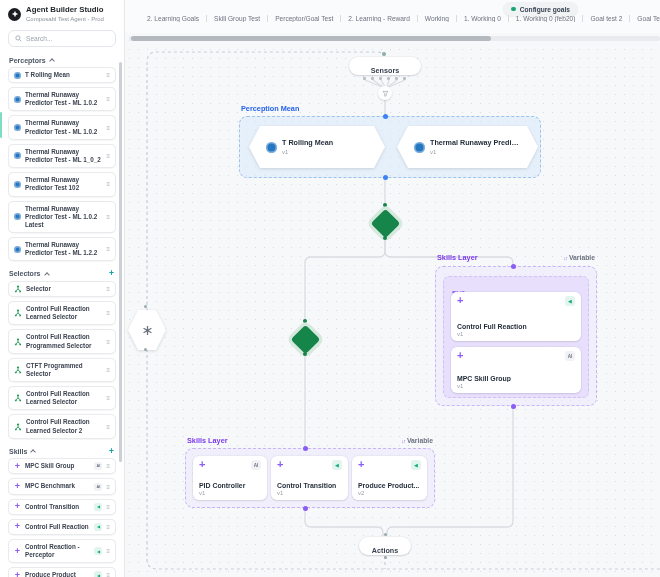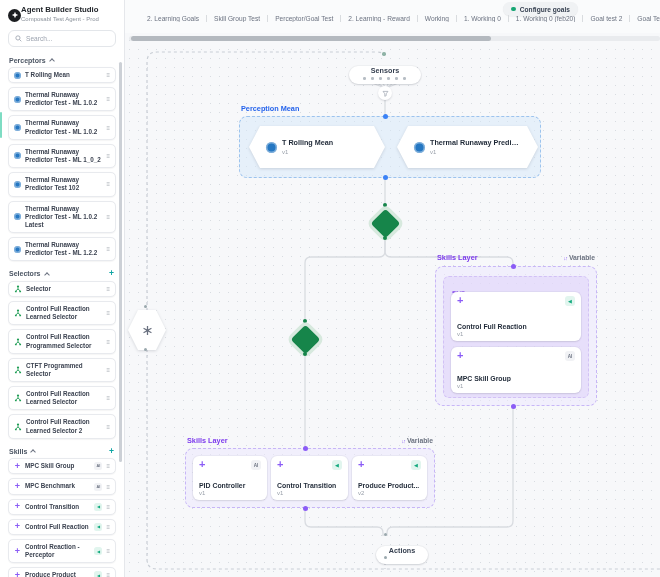--- a/index.html
+++ b/index.html
@@ -5,21 +5,21 @@
   * { margin:0; padding:0; box-sizing:border-box; }
   html,body { width:660px; height:577px; overflow:hidden; background:#fff;
     font-family:"Liberation Sans", sans-serif; }
   .window { position:relative; width:660px; height:577px; display:flex; }
 
   
   .sidebar { position:relative; width:125px; height:577px; background:#fff;
     border-right:1px solid #e5e7eb; overflow:hidden; flex:none; }
   .left-accent { position:absolute; left:0; top:112px; width:2px; height:26px;
     background:#7edcc3; border-radius:1px; }
-  .sb-header { display:flex; padding:6px 8px 4px 8px; align-items:flex-end; }
+  .sb-header { display:flex; gap:5px; padding:6px 8px 4px 8px; align-items:center; }
   .logo { width:13px; height:13px; border-radius:50%; background:#1c1e21; flex:none;
     display:flex; align-items:center; justify-content:center; margin-top:1px; }
   .sb-title { font-size:7.8px; font-weight:700; color:#1f2328; line-height:1.15; }
   .sb-sub { font-size:6px; color:#8a919a; margin-top:1px; }
   .search { margin:4px 8px 6px 8px; height:17px; border:1px solid #e3e6ea; border-radius:6px;
     display:flex; align-items:center; gap:4px; padding:0 6px; background:#fff; }
   .search input { border:none; outline:none; width:80px; font-size:6.6px; color:#374151;
     font-family:"Liberation Sans", sans-serif; background:transparent; }
   .search input::placeholder { color:#9ca3af; }
   .sb-section-h { display:flex; align-items:center; padding:4px 10px 3px 9px; }
@@ -60,22 +60,22 @@
     background:#e9ebee; border-radius:3px; }
   .hscroll-thumb { position:absolute; top:0; left:2px; width:360px; height:5px;
     background:#b4b9bf; border-radius:3px; }
 
   .edges { position:absolute; left:0; top:0; }
 
   .cdot { position:absolute; border-radius:50%; }
 
   .pill { position:absolute; background:#fff; border-radius:9px;
     box-shadow:0 1px 2px rgba(15,23,42,.14), 0 0 0 1px rgba(15,23,42,.03);
-    display:flex; align-items:flex-start; justify-content:center;
-    font-size:7.2px; font-weight:600; color:#374151;margin-top:9px; }
+    display:flex; align-items:flex-end; justify-content:center;
+    font-size:7.2px; font-weight:600; color:#374151; }
   .funnel-circle { position:absolute; width:14px; height:14px; border-radius:50%; background:#fff;
     box-shadow:0 1px 2px rgba(15,23,42,.15); display:flex; align-items:center; justify-content:center; }
 
   .layer-label-row { position:absolute; display:flex; align-items:center; }
   .layer-label { font-size:7.3px; font-weight:700; }
   .lbl-blue { color:#2563eb; }
   .lbl-purple { color:#7c3aed; }
   .variable-wrap { margin-left:auto; display:flex; align-items:center; gap:2px; }
   .variable-arrows { font-size:5.5px; color:#8b5cf6; letter-spacing:-1px; }
   .variable-label { font-size:6.8px; color:#6b7280; font-weight:600; }
@@ -470,19 +470,19 @@
     <div class="skill-card" style="left:227px; top:456px; width:75px; height:44px;">
       <div class="card-top">
         <span class="card-plus">+</span>
         <span class="card-badge badge-learned">◀</span>
       </div>
       <div class="card-title">Produce Product...</div>
       <div class="card-ver">v2</div>
     </div>
 
     <div class="cdot" style="left:258.5px; top:533px; width:3px; height:3px; background:#9aa8ad;"></div>
-    <div class="pill" style="left:251px; top:537px; width:52px; height:18px;">
+    <div class="pill" style="left:234px; top:537px; width:52px; height:18px;">
       <span>Actions</span>
     </div>
     <div class="cdot" style="left:258.5px; top:556px; width:3px; height:3px; background:#9aa8ad;"></div>
 
   </div>
 </div>
 
 </body></html>

